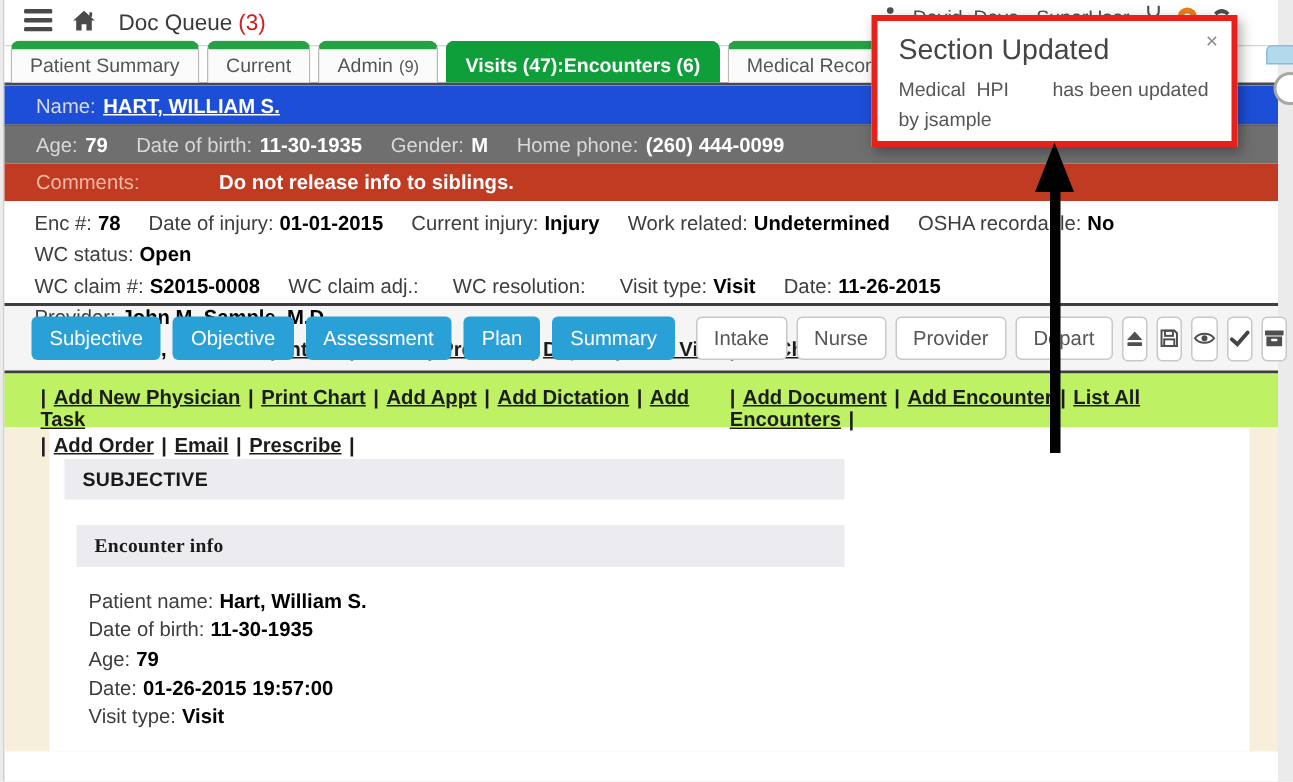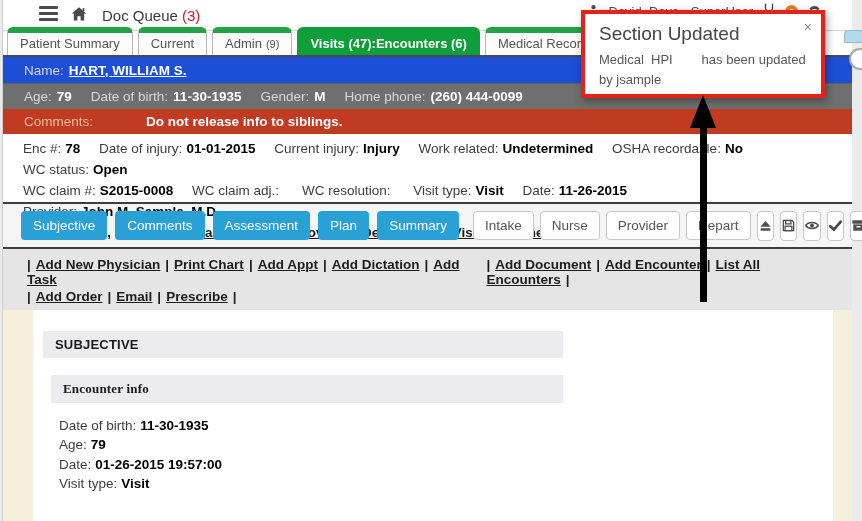--- a/index.html
+++ b/index.html
@@ -3,21 +3,21 @@
 <meta charset="utf-8">
 <style>
   * { margin:0; padding:0; box-sizing:border-box; }
   html,body { width:862px; height:521px; overflow:hidden; background:#ebebeb;
     font-family:"Liberation Sans","DejaVu Sans",sans-serif; }
   #app { position:relative; width:850px; height:521px; margin-left:2px;
     border-left:1px solid #cfcfcf; background:#fff; }
 
   
   .topbar { height:31px; background:#fff; border-bottom:1px solid #d4d4d4;
-    display:flex; align-items:center; padding-left:36px; position:relative; }
+    display:flex; align-items:center; padding-left:13px; position:relative; }
   .iconbtn-plain { background:none; border:none; cursor:pointer; display:flex; align-items:center; }
   .topbar-title { font-size:15px; color:#3a3a3a; margin-left:14px; }
   .topbar-count { color:#cc2020; margin-left:4px; font-size:15px; }
   .user-area { position:absolute; right:30px; top:2px; display:flex; align-items:center;
     gap:9px; font-size:13px; color:#4e4e4e; }
   .help-dot { width:13px; height:13px; border-radius:50%; background:#e87d1e; display:inline-block; position:relative; }
   .help-dot:after { content:""; position:absolute; left:4px; top:4px; width:5px; height:5px; border-radius:50%; background:#fff; }
 
   
   .tabsrow { height:26px; background:#fff; border-bottom:2px solid #4a4a4a;
@@ -65,21 +65,21 @@
     font-family:inherit; }
   .tb-spacer { flex:1; }
   .btn-white { background:#fff; color:#555; border:1px solid #c8c8c8; border-radius:4px;
     font-size:13.5px; padding:6px 11px; margin-left:6px; cursor:pointer; font-family:inherit; }
   .btn-icon { background:#fff; border:1px solid #c8c8c8; border-radius:4px;
     width:34px; height:30px; margin-left:6px; cursor:pointer;
     display:inline-flex; align-items:center; justify-content:center; }
   .btn-icon svg { display:block; }
 
   
-  .linksband { height:61px; background:#e5e5e5; padding:8px 14px 0 24px; font-size:13.5px; }
+  .linksband { height:36px; background:#bef264; padding:8px 14px 0 24px; font-size:13.5px; }
   .linksrow { display:flex; align-items:center; }
   .links-right { margin-left:auto; }
   .linksrow2 { margin-top:2px; }
 
   
   .content { height:216px; background:#f6efdb; }
   .panel { margin-left:30px; width:800px; height:100%; background:#fff; padding-top:21px; }
   .secbar { background:#ebebf0; font-weight:bold; font-size:13px; color:#1a1a1a;
     padding:6px 12px; letter-spacing:.2px; }
   .secbar.l1 { margin-left:10px; width:520px; }
@@ -218,21 +218,21 @@
     <div>
       <span class="pair"><span class="lbl">Owner:</span><span class="val">David, Dave</span></span>
       <span class="enc-links">
         <span class="pipe">|</span><a class="dlink">Intake</a><span class="pipe">|</span><a class="dlink">Nurse</a><span class="pipe">|</span><a class="dlink">Provider</a><span class="pipe">|</span><a class="dlink">Depart</a><span class="pipe">|</span><a class="dlink">View Visit</a><span class="pipe">|</span><a class="dlink checkin-link">Checkin</a>
       </span>
     </div>
   </div>
 
   <div class="toolbar">
     <button class="btn-blue">Subjective</button>
-    <button class="btn-blue">Comments</button>
+    <button class="btn-blue">Objective</button>
     <button class="btn-blue">Assessment</button>
     <button class="btn-blue">Plan</button>
     <button class="btn-blue">Summary</button>
     <span class="tb-spacer"></span>
     <button class="btn-white">Intake</button>
     <button class="btn-white">Nurse</button>
     <button class="btn-white">Provider</button>
     <button class="btn-white">Depart</button>
     <button class="btn-icon">
       <span>
@@ -300,20 +300,21 @@
         <a class="dlink">Prescribe</a>
         <span class="pipe">|</span>
     </div>
   </div>
 
   <div class="content">
     <div class="panel">
       <div class="secbar l1">SUBJECTIVE</div>
       <div class="secbar l2">Encounter info</div>
       <div class="fields">
+        <div><span class="lbl">Patient name:</span><span class="val">Hart, William S.</span></div>
         <div><span class="lbl">Date of birth:</span><span class="val">11-30-1935</span></div>
         <div><span class="lbl">Age:</span><span class="val">79</span></div>
         <div><span class="lbl">Date:</span><span class="val">01-26-2015 19:57:00</span></div>
         <div><span class="lbl">Visit type:</span><span class="val">Visit</span></div>
 
       </div>
     </div>
   </div>
 
   <div class="popup">

